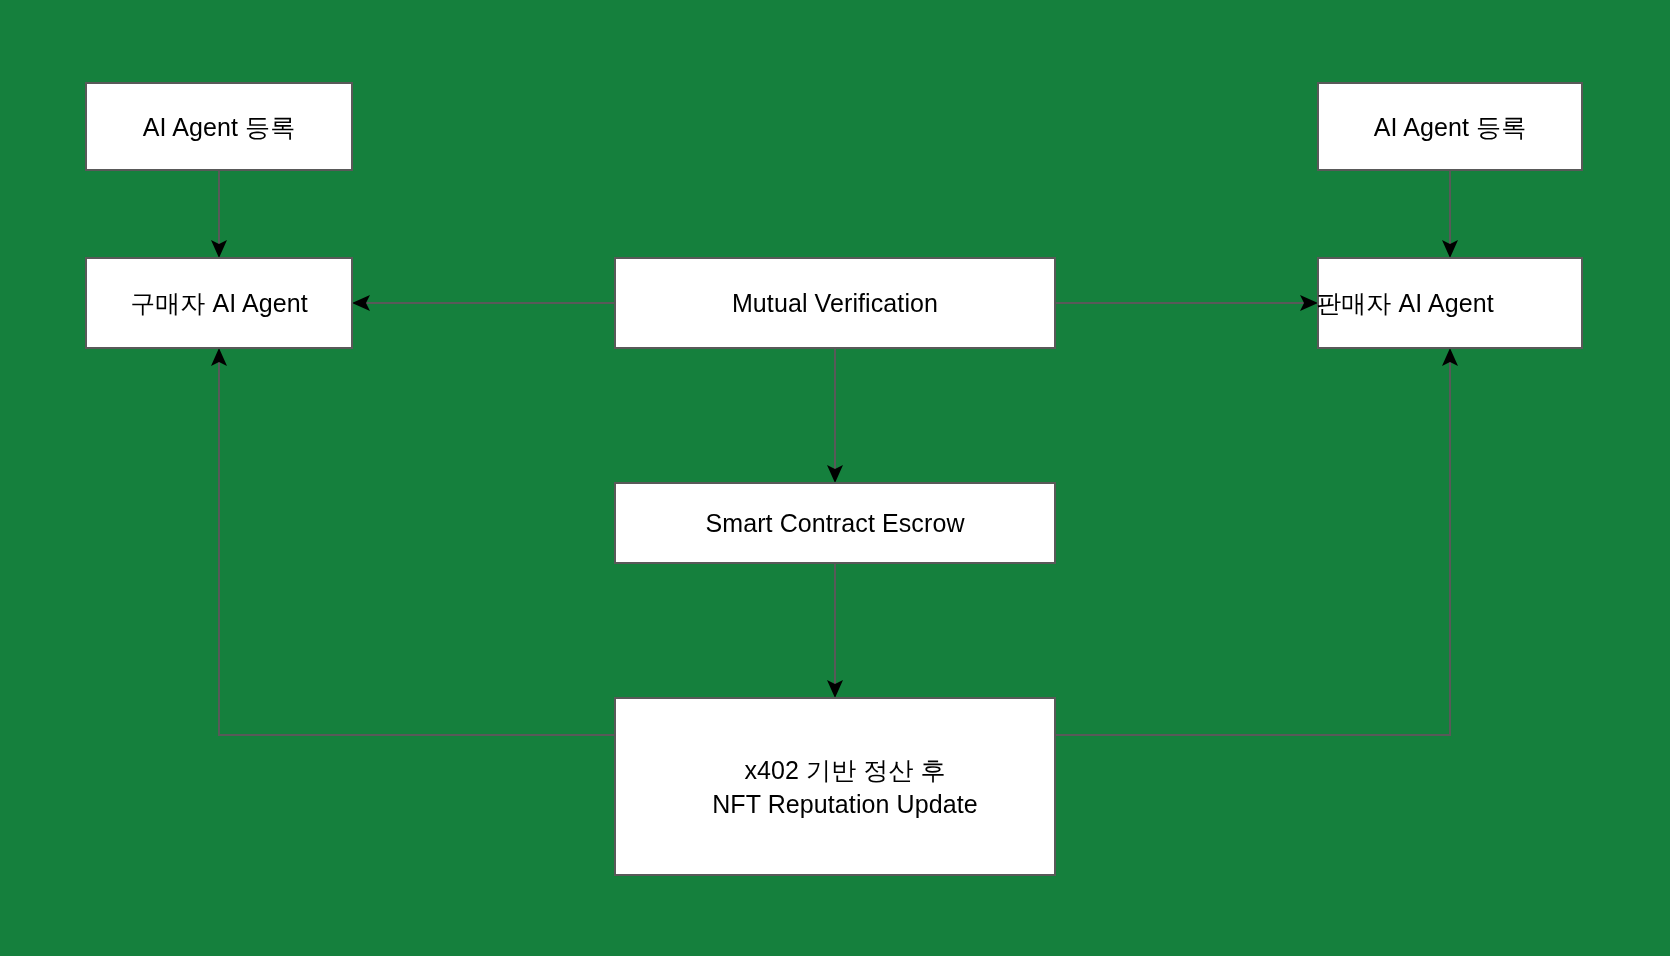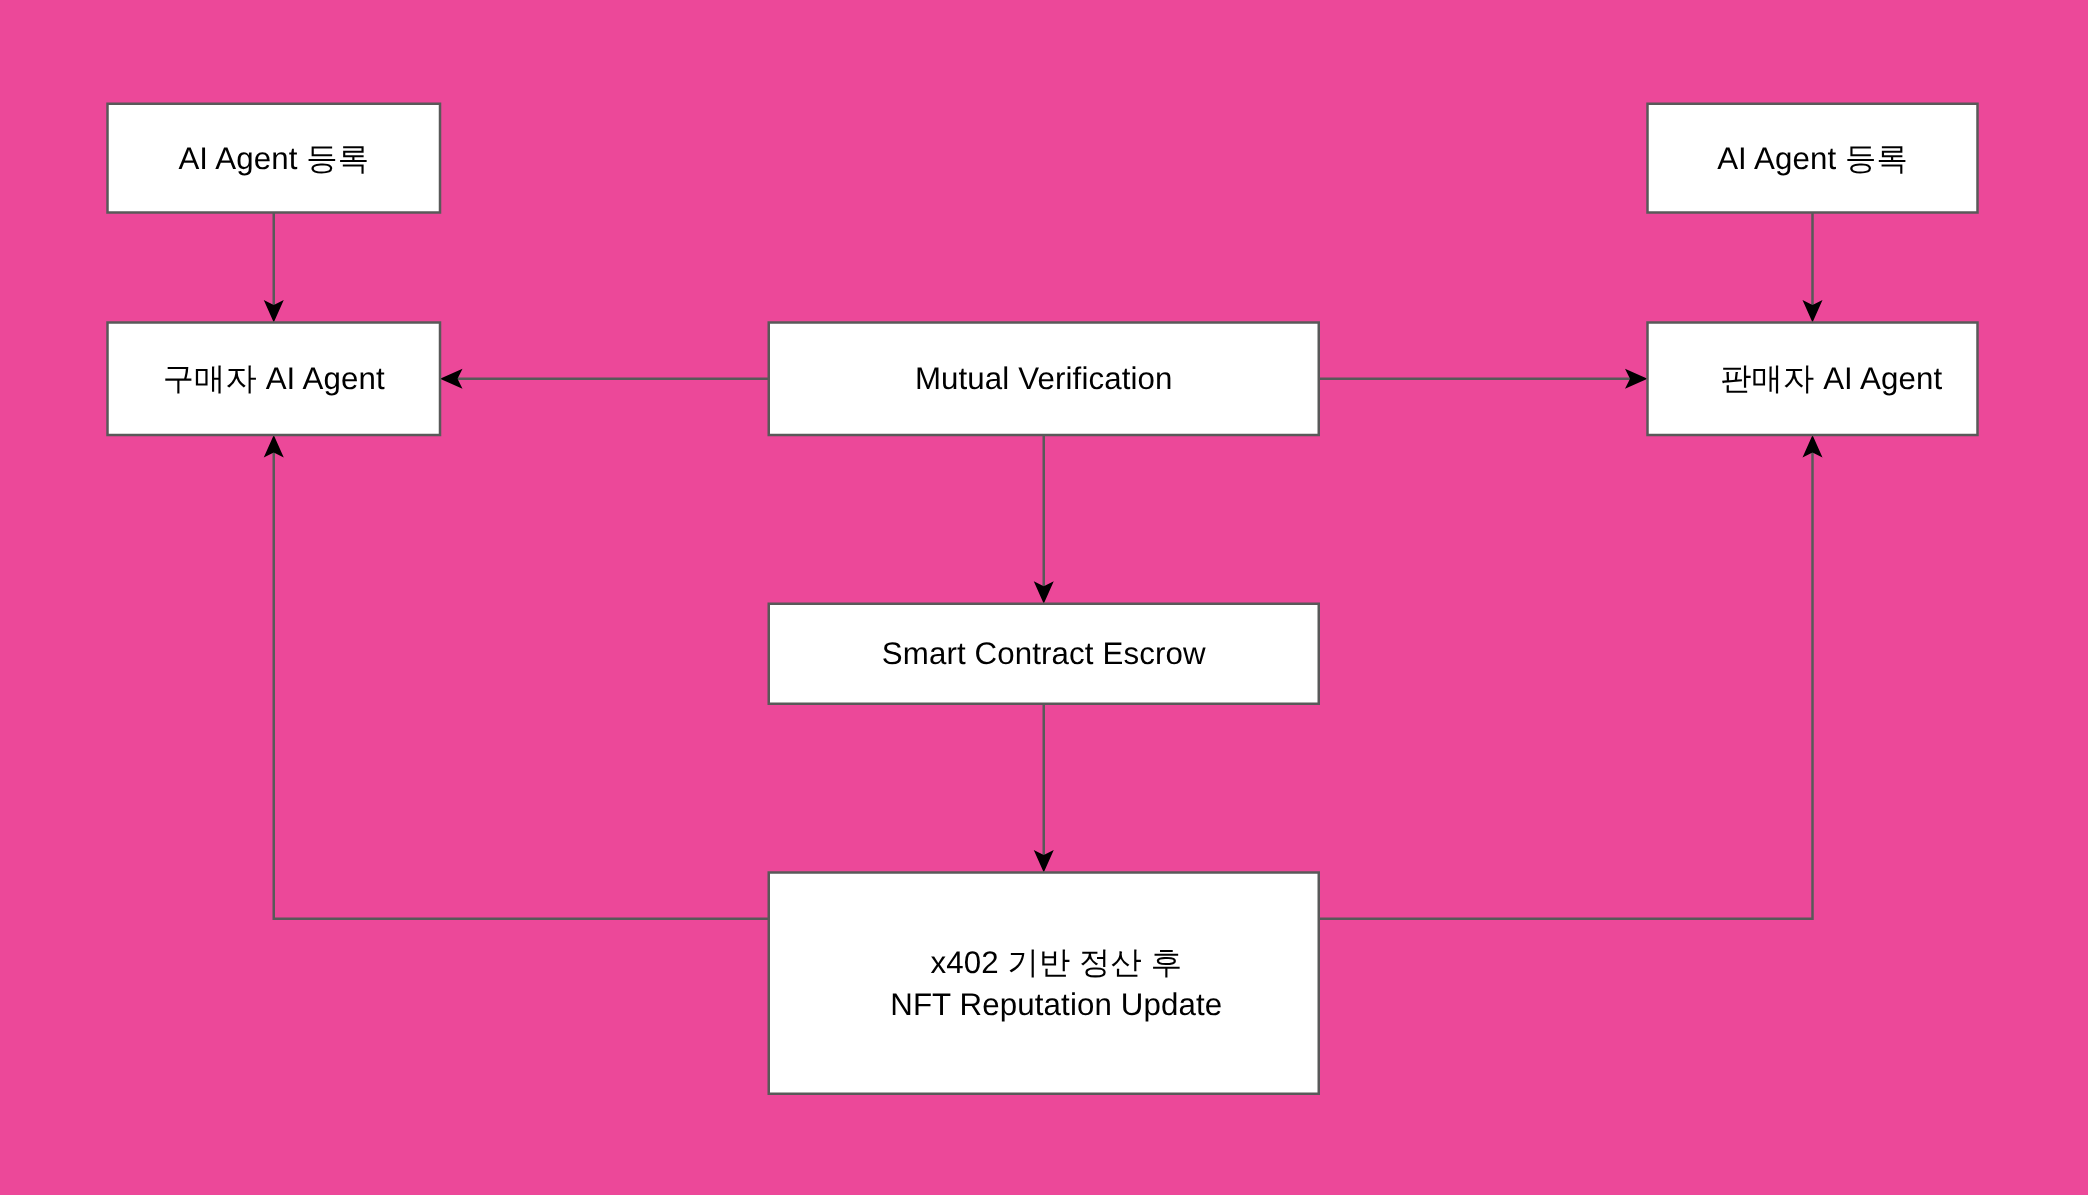--- a/index.html
+++ b/index.html
@@ -4,21 +4,21 @@
 <style>
   html, body {
     margin: 0;
     padding: 0;
     background: #ffffff;
   }
   #canvas {
     position: relative;
     width: 1670px;
     height: 956px;
-    background: #ec4899;
+    background: #15803d;
     overflow: hidden;
     font-family: "Liberation Sans", "DejaVu Sans", sans-serif;
   }
   svg#flow {
     position: absolute;
     left: 0;
     top: 0;
     width: 1670px;
     height: 956px;
   }
@@ -108,20 +108,20 @@
   </svg>
 
   <div class="node-label" style="left:86px; top:83px; width:266px; height:87px;">AI Agent 등록</div>
 
   <div class="node-label" style="left:86px; top:258px; width:266px; height:90px;">구매자 AI Agent</div>
 
   <div class="node-label" style="left:615px; top:258px; width:440px; height:90px;">Mutual Verification</div>
 
   <div class="node-label" style="left:1318px; top:83px; width:264px; height:87px;">AI Agent 등록</div>
 
-  <div class="node-label" style="left:1318px; top:258px; width:294px; height:90px;">판매자 AI Agent</div>
+  <div class="node-label" style="left:1258px; top:258px; width:294px; height:90px;">판매자 AI Agent</div>
 
   <div class="node-label" style="left:615px; top:483px; width:440px; height:80px;">Smart Contract Escrow</div>
 
   <div class="node-label" style="left:625px; top:698px; width:440px; height:177px;">x402 기반 정산 후
 NFT Reputation Update</div>
 
 </div>
 
 </body></html>

